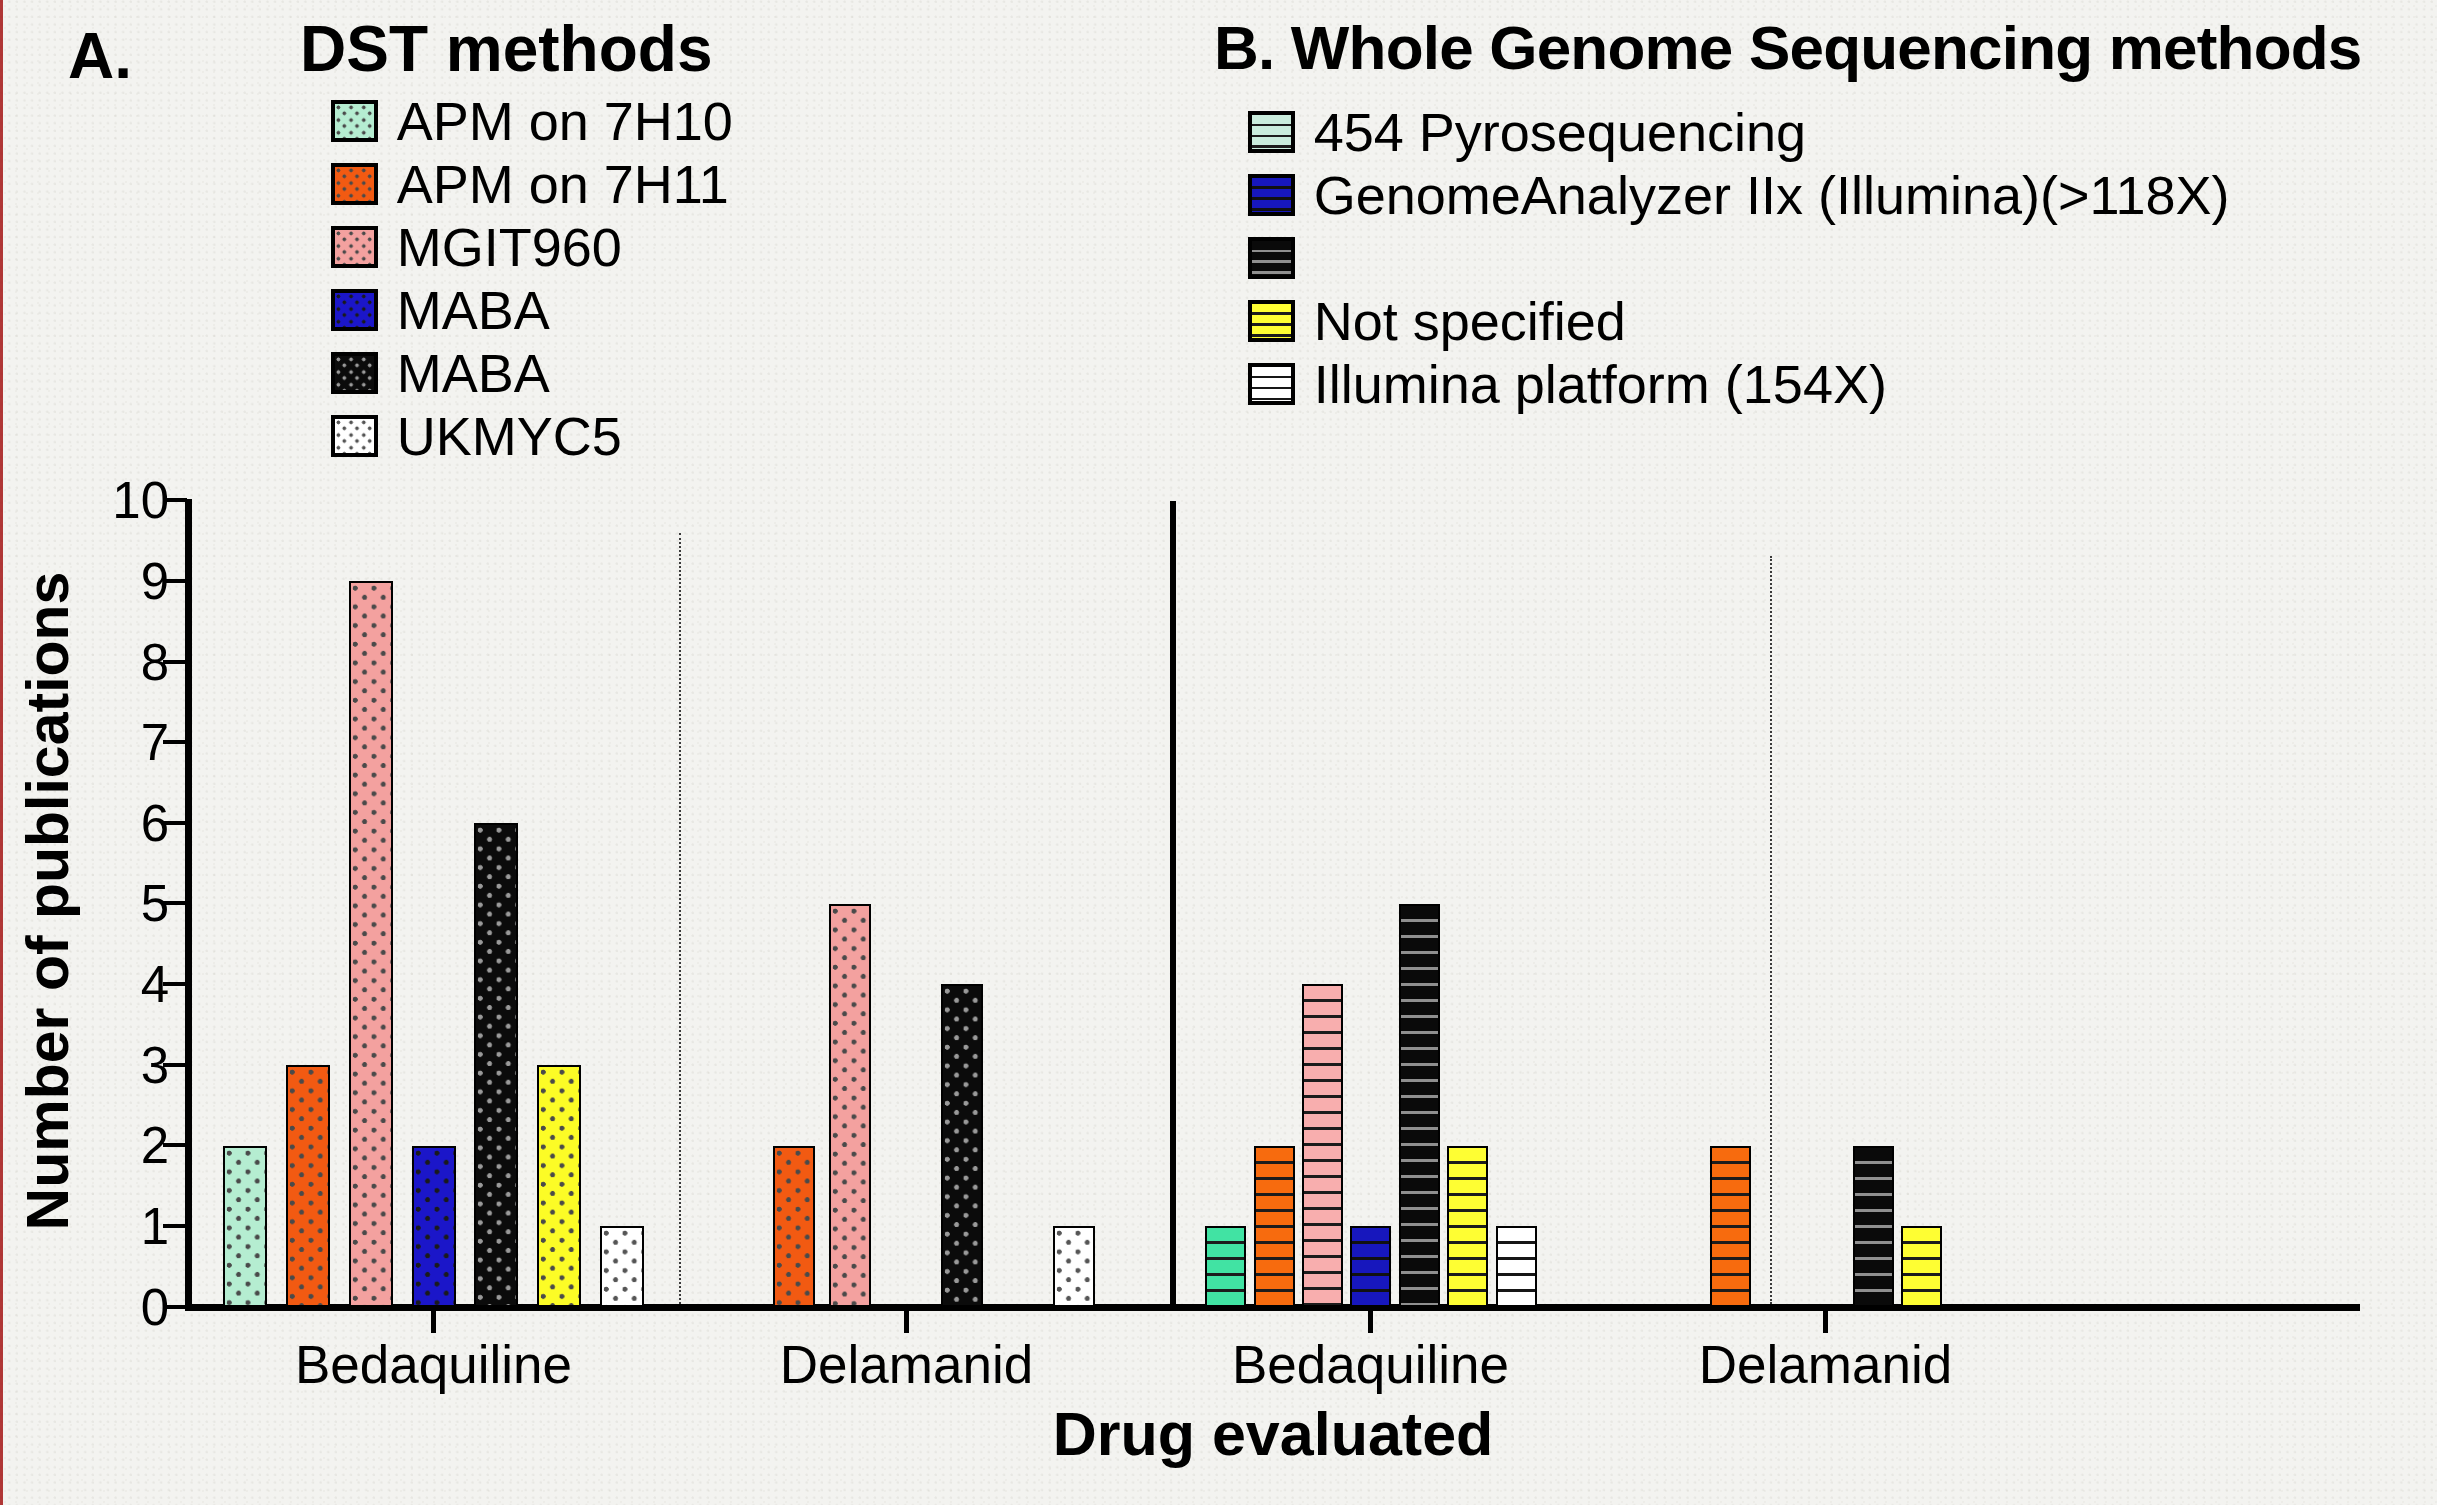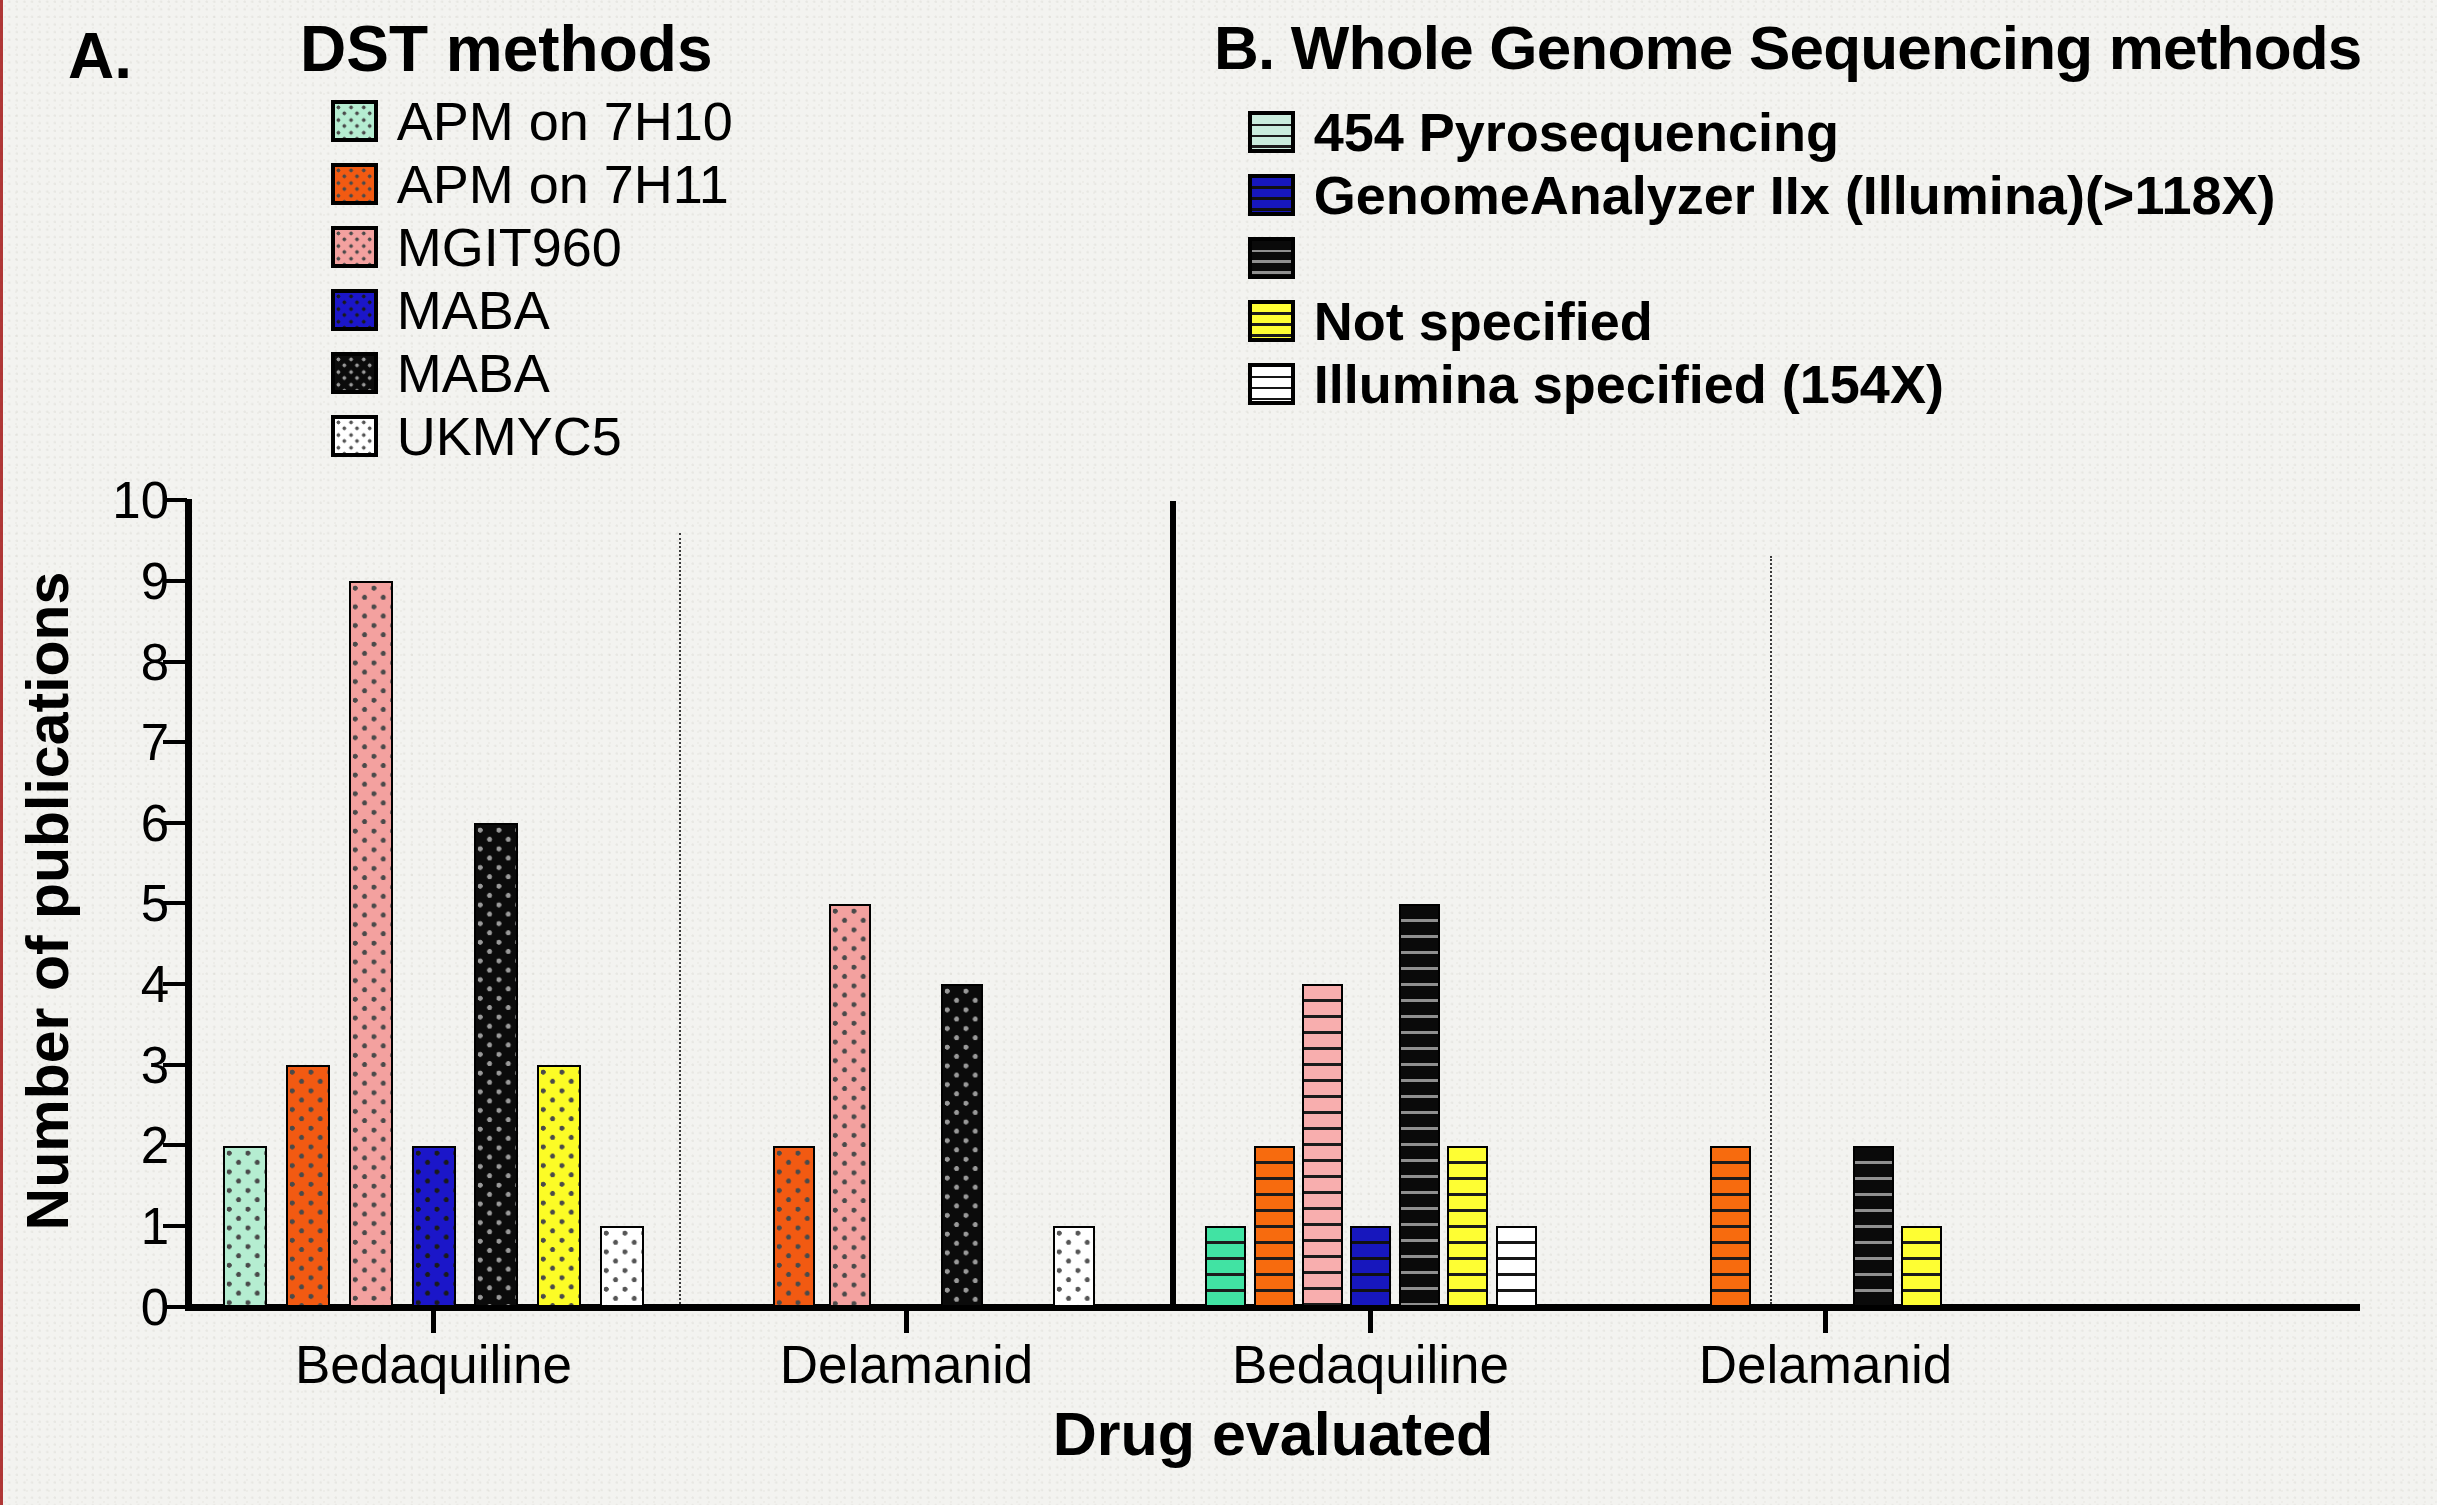--- a/index.html
+++ b/index.html
@@ -19,21 +19,21 @@
 
   
   .panel-letter{position:absolute;font-size:64px;font-weight:bold;white-space:nowrap;}
   #panel-a-letter{left:68px;top:18.7px;}
   #title-a{position:absolute;left:300px;top:12px;font-size:64px;font-weight:bold;white-space:nowrap;}
   #title-b{position:absolute;left:1214px;top:12px;font-size:62px;font-weight:bold;white-space:nowrap;letter-spacing:-0.8px;}
 
   
   .legend{position:absolute;display:flex;flex-direction:column;}
   #legend-a{left:331px;top:89px;}
-  #legend-b{left:1248px;top:100px;font-weight:bold;}
+  #legend-b{left:1248px;top:100px;}
   .legend-row{display:flex;align-items:center;height:63px;}
   .swatch{
     width:39px;height:34px;border:4.2px solid #000;margin-right:18.7px;flex:0 0 auto;
   }
   .legend-label{font-size:54px;white-space:nowrap;text-align:right;}
 
   
   .pattern-vdots{
     background-image:
       radial-gradient(circle at 4.2px 5.1px, var(--pat,#4a4a4a) 2.2px, transparent 2.8px),
@@ -139,21 +139,21 @@
       </div>
       <div class="legend-row">
         <div class="swatch pattern-hstripes" style="background-color: rgb(10, 10, 10); --pat: #8f8f8f;"></div>
       </div>
       <div class="legend-row">
         <div class="swatch pattern-hstripes" style="background-color: rgb(254, 254, 51); --pat: #1c1c1c;"></div>
         <span class="legend-label">Not specified</span>
       </div>
       <div class="legend-row">
         <div class="swatch pattern-hstripes" style="background-color: rgb(255, 255, 255); --pat: #161616;"></div>
-        <span class="legend-label">Illumina specified (154X)</span>
+        <span class="legend-label">Illumina platform (154X)</span>
       </div>
     </div>
 
   <div id="y-axis" class="axis-line"></div>
   <div id="x-axis" class="axis-line"></div>
   <div id="y-axis-title">Number of publications</div>
   <div id="x-axis-title">Drug evaluated</div>
 
   <div id="divider-a" class="group-divider"></div>
   <div id="panel-divider"></div>

